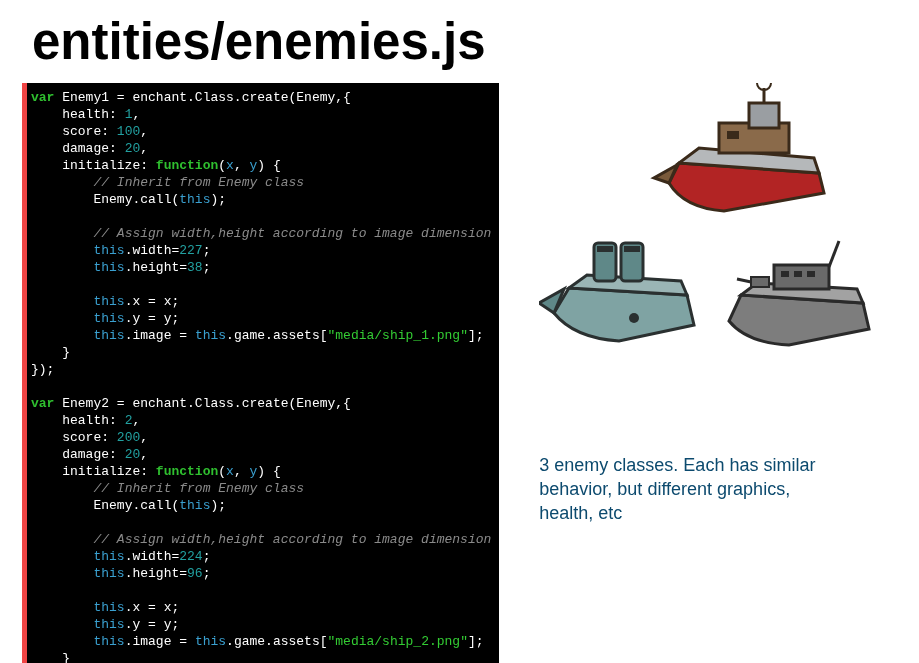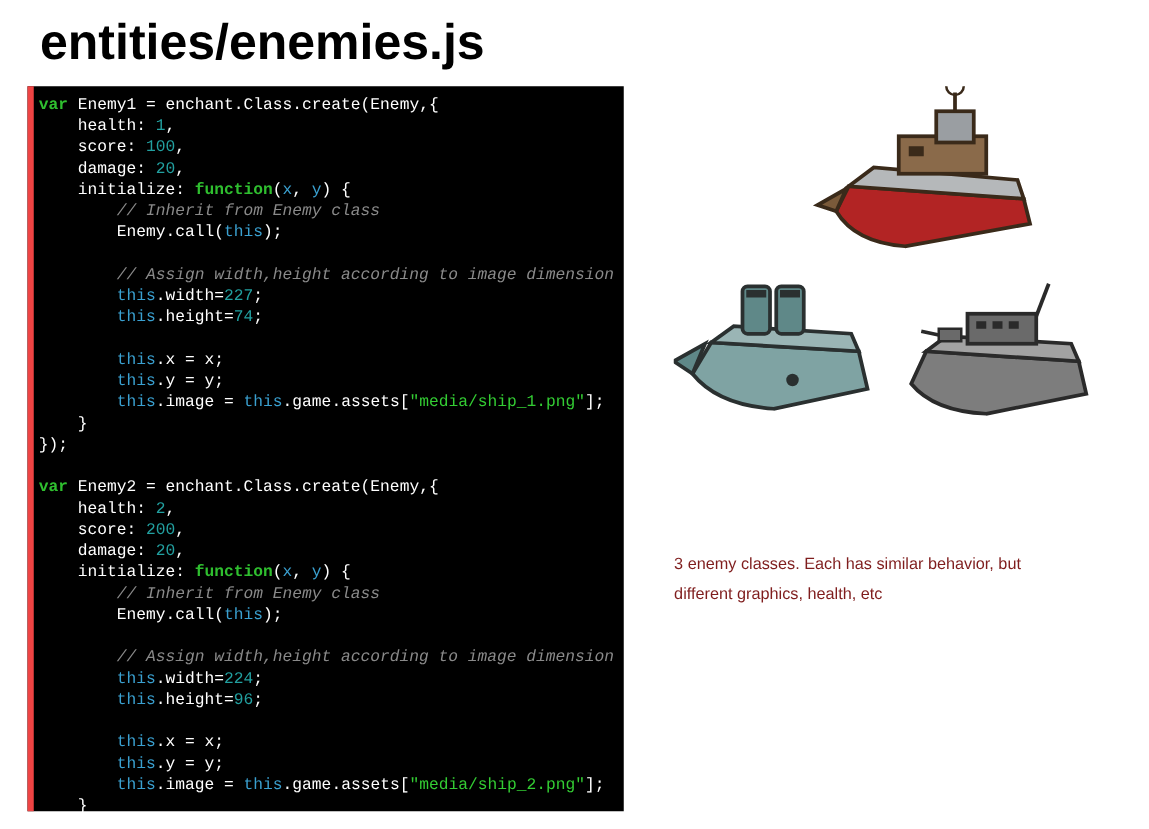--- a/index.html
+++ b/index.html
@@ -5,21 +5,21 @@
   * { box-sizing: border-box; margin: 0; padding: 0; }
   body {
     background: #fff;
     font-family: Arial, Helvetica, sans-serif;
     width: 919px;
     height: 663px;
     overflow: hidden;
     position: relative;
   }
   .title {
-    font-size: 40px;
+    font-size: 51px;
     font-weight: bold;
     color: #000;
     padding: 12px 0 12px 32px;
   }
   .layout {
     display: flex;
     align-items: flex-start;
     padding-left: 22px;
   }
   .code-block-wrap {
@@ -50,23 +50,23 @@
     padding-left: 40px;
     padding-right: 40px;
   }
   .ships {
     width: 340px;
     height: 270px;
     position: relative;
     margin-bottom: 100px;
   }
   .para {
-    font-size: 13px;
+    font-size: 18px;
     line-height: 24px;
-    color: #7f1d1d;
+    color: #0c4a6e;
     margin-bottom: 48px;
     max-width: 300px;
   }
 </style>
 </head>
 <body>
 
 <h1 class="title">entities/enemies.js</h1>
 
 <div class="layout">
@@ -75,21 +75,21 @@
 <div class="code-block"><span class="tok-kw">var</span> <span>Enemy1</span> <span class="tok-op">=</span> enchant.Class.create(<span>Enemy</span>,{
     health: <span class="tok-num">1</span>,
     score: <span class="tok-num">100</span>,
     damage: <span class="tok-num">20</span>,
     initialize: <span class="tok-kw">function</span>(<span class="tok-key">x</span>, <span class="tok-key">y</span>) {
         <span class="tok-com">// Inherit from Enemy class</span>
         <span>Enemy</span>.call(<span class="tok-this">this</span>);
 
         <span class="tok-com">// Assign width,height according to image dimension</span>
         <span class="tok-this">this</span>.width=<span class="tok-num">227</span>;
-        <span class="tok-this">this</span>.height=<span class="tok-num">74</span>;
+        <span class="tok-this">this</span>.height=<span class="tok-num">38</span>;
 
         <span class="tok-this">this</span>.x <span class="tok-op">=</span> x;
         <span class="tok-this">this</span>.y <span class="tok-op">=</span> y;
         <span class="tok-this">this</span>.image <span class="tok-op">=</span> <span class="tok-this">this</span>.game.assets[<span class="tok-str">"media/ship_1.png"</span>];
     }
 });
 
 <span class="tok-kw">var</span> <span>Enemy2</span> <span class="tok-op">=</span> enchant.Class.create(<span>Enemy</span>,{
     health: <span class="tok-num">2</span>,
     score: <span class="tok-num">200</span>,

